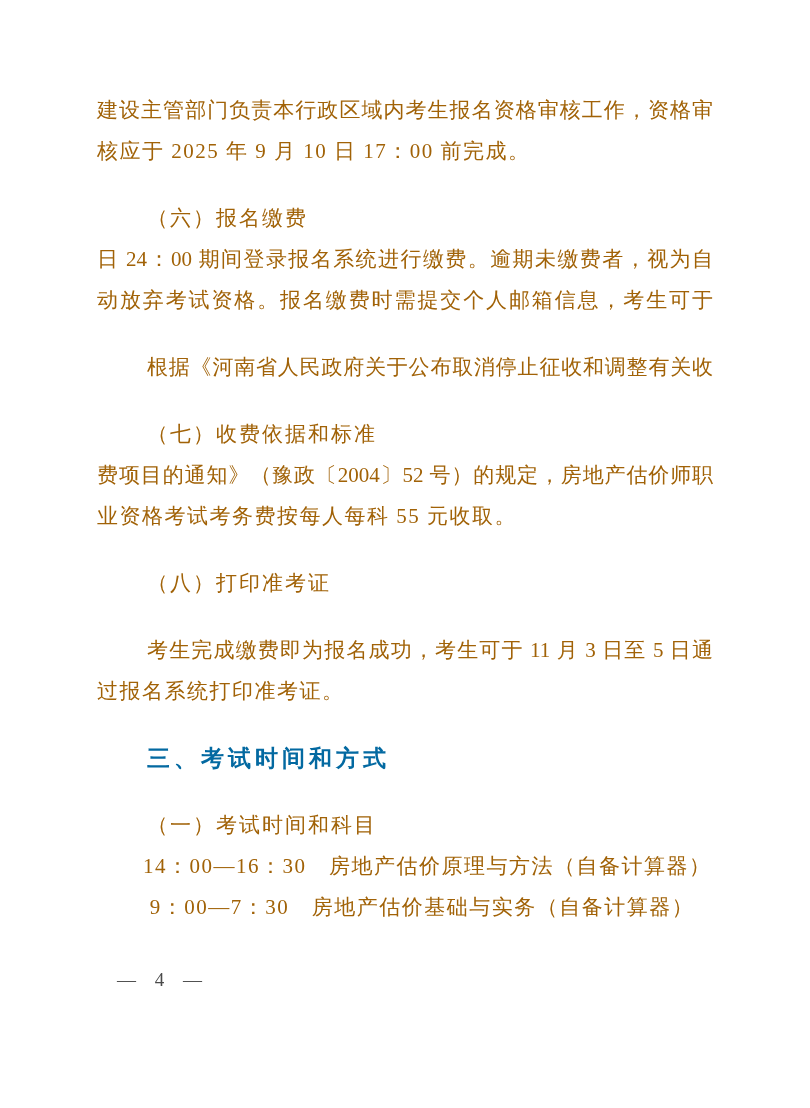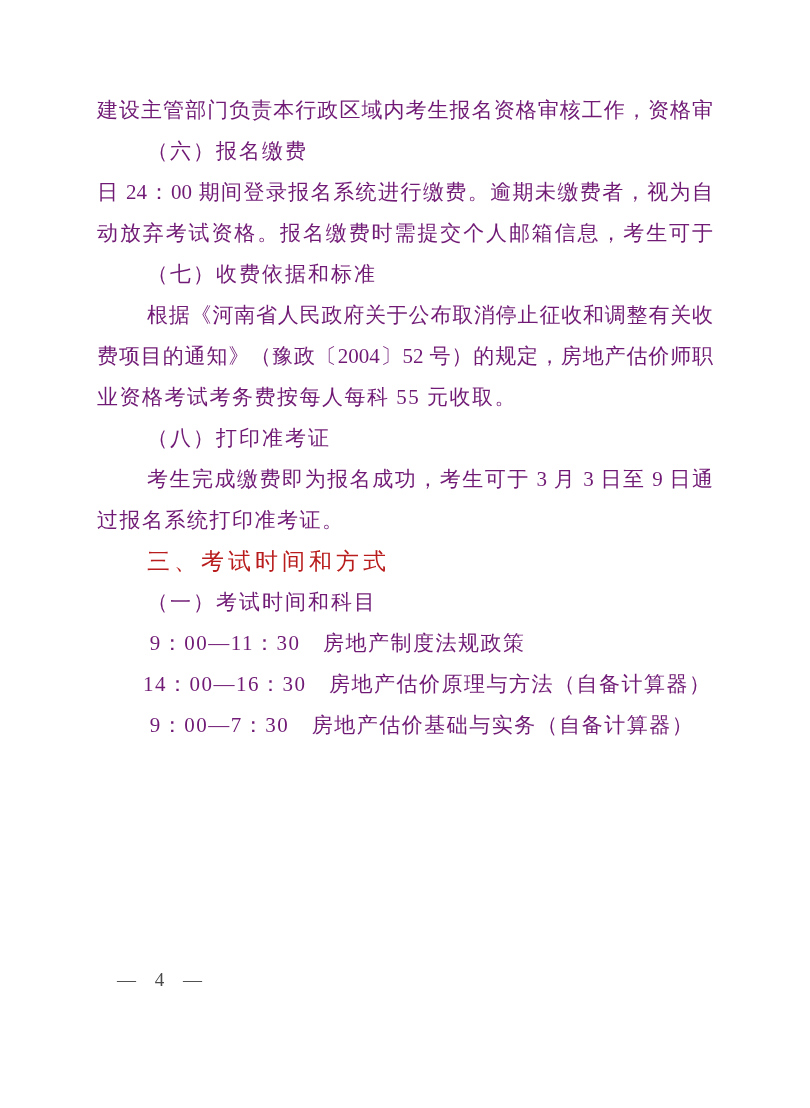--- a/index.html
+++ b/index.html
@@ -29,74 +29,74 @@
     width: 616px;
   }
   .line {
     box-sizing: border-box;
     width: 616px;
     height: 41px;
     line-height: 41px;
     font-size: 21px;
     letter-spacing: 1.5px;
     white-space: pre;
-    color: #701a75;
+    color: #a16207;
   }
   
   .line.j {
     white-space: normal;
     letter-spacing: 0;
     text-align: justify;
     text-align-last: justify;
     text-justify: inter-character;
   }
   
-  .line.i2 { padding-left: 50px; }
+  .line.i2 { padding-left: 50px; margin-top: 26px; }
   
   .line.sched { padding-left: 46px; }
   
   .line.sub {
     font-size: 21px;
     letter-spacing: 2px;
   }
   
   .line.head {
     font-family: "Liberation Sans", "DejaVu Sans", sans-serif;
-    font-weight: 400;
+    font-weight: 700;
     font-size: 23px;
     letter-spacing: 4px;
-    color: #b91c1c;
+    color: #0369a1;
   }
   .pagenum {
     position: absolute;
     left: 117px;
     top: 968px;
     font-size: 19px;
     line-height: 24px;
     letter-spacing: 7px;
     color: #4a4a4a;
     white-space: pre;
   }
 </style>
 </head>
 <body>
 
 <div class="page">
   <div class="content">
       <div class="line j">建设主管部门负责本行政区域内考生报名资格审核工作，资格审</div>
+      <div class="line">核应于 2025 年 9 月 10 日 17：00 前完成。</div>
       <div class="line sub i2">（六）报名缴费</div>
       <div class="line j">日 24：00 期间登录报名系统进行缴费。逾期未缴费者，视为自</div>
       <div class="line j">动放弃考试资格。报名缴费时需提交个人邮箱信息，考生可于</div>
+      <div class="line j i2">根据《河南省人民政府关于公布取消停止征收和调整有关收</div>
       <div class="line sub i2">（七）收费依据和标准</div>
-      <div class="line j i2">根据《河南省人民政府关于公布取消停止征收和调整有关收</div>
       <div class="line j">费项目的通知》（豫政〔2004〕52 号）的规定，房地产估价师职</div>
       <div class="line">业资格考试考务费按每人每科 55 元收取。</div>
       <div class="line sub i2">（八）打印准考证</div>
-      <div class="line j i2">考生完成缴费即为报名成功，考生可于 3 月 3 日至 9 日通</div>
+      <div class="line j i2">考生完成缴费即为报名成功，考生可于 11 月 3 日至 5 日通</div>
       <div class="line">过报名系统打印准考证。</div>
       <div class="line head i2">三、考试时间和方式</div>
       <div class="line sub i2">（一）考试时间和科目</div>
-      <div class="line sched"> 9：00—11：30　房地产制度法规政策</div>
       <div class="line sched">14：00—16：30　房地产估价原理与方法（自备计算器）</div>
       <div class="line sched"> 9：00—7：30　房地产估价基础与实务（自备计算器）</div>
     </div>
   <div class="pagenum">— 4 —</div>
 </div>
 
 </body></html>

